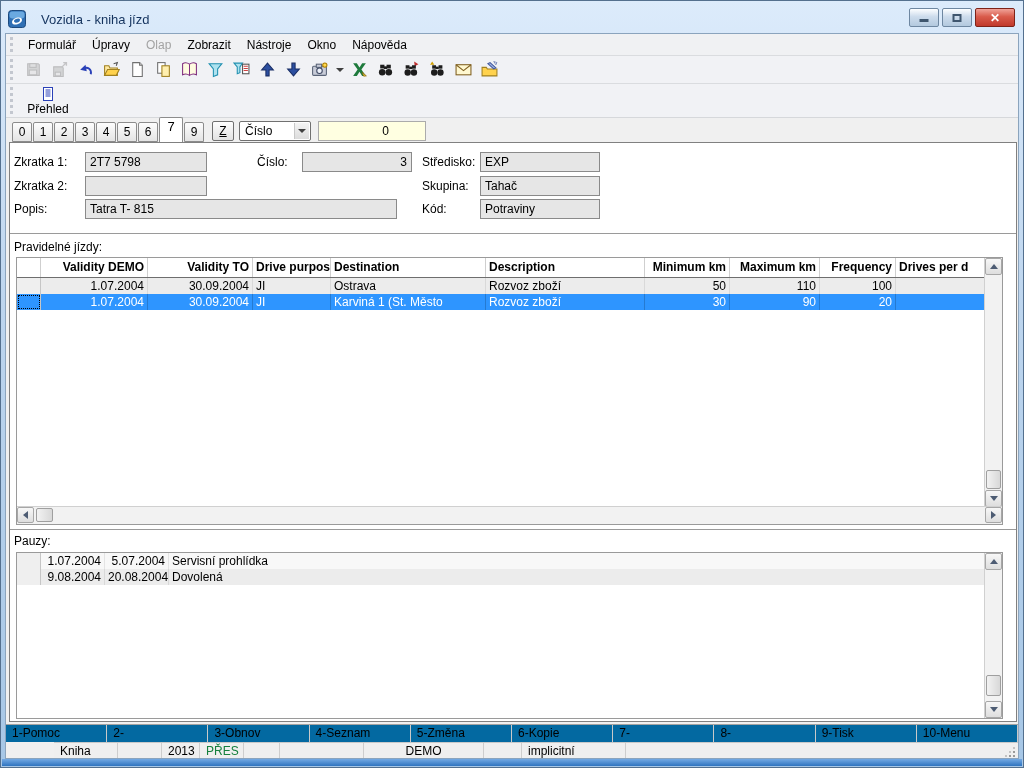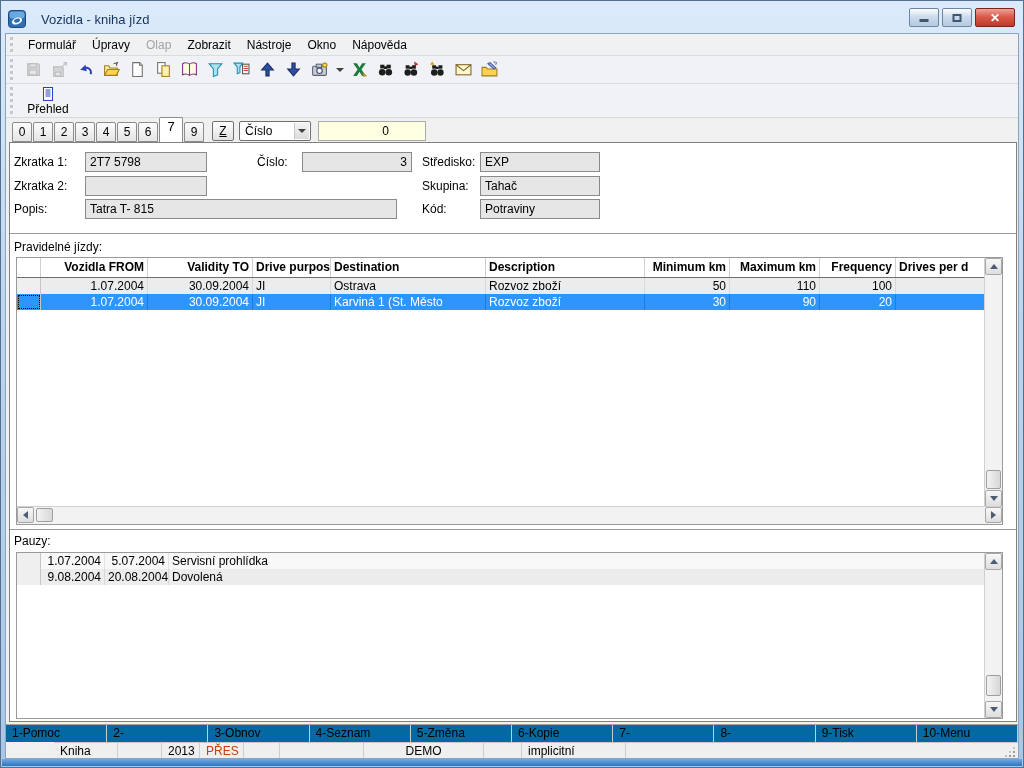--- a/index.html
+++ b/index.html
@@ -86,21 +86,21 @@
   .t-up{width:0;height:0;border-left:4px solid transparent;border-right:4px solid transparent;border-bottom:5px solid #4d5c73;}
   .t-dn{width:0;height:0;border-left:4px solid transparent;border-right:4px solid transparent;border-top:5px solid #4d5c73;}
   .t-lf{width:0;height:0;border-top:4px solid transparent;border-bottom:4px solid transparent;border-right:5px solid #4d5c73;}
   .t-rt{width:0;height:0;border-top:4px solid transparent;border-bottom:4px solid transparent;border-left:5px solid #4d5c73;}
 
   
   .fnbar { position:absolute; left:0; right:0; top:690px; height:18px; background:#0369a1; border-top:1px solid #a3a3a3; display:flex; }
   .fnbar .fk { flex:1; border-right:1px solid #c9c9c9; line-height:17px; padding-left:6px; white-space:nowrap; overflow:hidden; cursor:pointer; }
   .statusbar { position:absolute; left:0; right:0; top:708px; height:18px; background:#efefef; border-top:1px solid #c9c9c9; display:flex;margin-left:48px; }
   .statusbar .sc { border-right:1px solid #cdcdcd; line-height:17px; padding:0 6px; white-space:nowrap; overflow:hidden; }
-  .sc.w0{width:64px}.sc.w1{width:44px}.sc.w2{width:38px;text-align:center}.sc.w3{width:44px;text-align:left;color:#c2410c}
+  .sc.w0{width:64px}.sc.w1{width:44px}.sc.w2{width:38px;text-align:center}.sc.w3{width:44px;text-align:left;color:#15803d}
   .sc.w4{width:36px}.sc.w5{width:84px}.sc.w6{width:120px;text-align:center}.sc.w7{width:38px}.sc.w8{width:104px}.sc.w9{flex:1;border-right:none}
   .resize-grip { position:absolute; right:2px; bottom:2px; width:12px; height:12px; }
   .resize-grip::after { content:""; position:absolute; right:1px; bottom:1px; width:2px; height:2px; background:#9a9a9a;
      box-shadow:-4px 0 0 #9a9a9a, 0 -4px 0 #9a9a9a, -8px 0 0 #c3c3c3, -4px -4px 0 #c3c3c3, 0 -8px 0 #c3c3c3; }
 </style>
 </head>
 <body>
 
 <div class="frame">
   <div class="titlebar">
@@ -319,21 +319,21 @@
       <span class="flabel" style="left:412px;top:56px">Kód:</span>
       <div class="field" style="left:470px;top:56px;width:120px">Potraviny</div>
 
       <div class="divider" style="top:90px"></div>
 
       <span class="sec-label" style="left:4px;top:97px">Pravidelné jízdy:</span>
 
       <div class="grid" style="left:6px;top:114px;width:987px;height:268px">
         <div class="g-header" style="width:969px">
           <div class="hsel"></div>
-          <div class="hc c0 ra">Vozidla FROM</div>
+          <div class="hc c0 ra">Validity DEMO</div>
           <div class="hc c1 ra">Validity TO</div>
           <div class="hc c2">Drive purpose</div>
           <div class="hc c3">Destination</div>
           <div class="hc c4">Description</div>
           <div class="hc c5 ra">Minimum km</div>
           <div class="hc c6 ra">Maximum km</div>
           <div class="hc c7 ra">Frequency</div>
           <div class="hc c8">Drives per d</div>
         </div>
         <div class="tr row-gray" style="width:969px">

